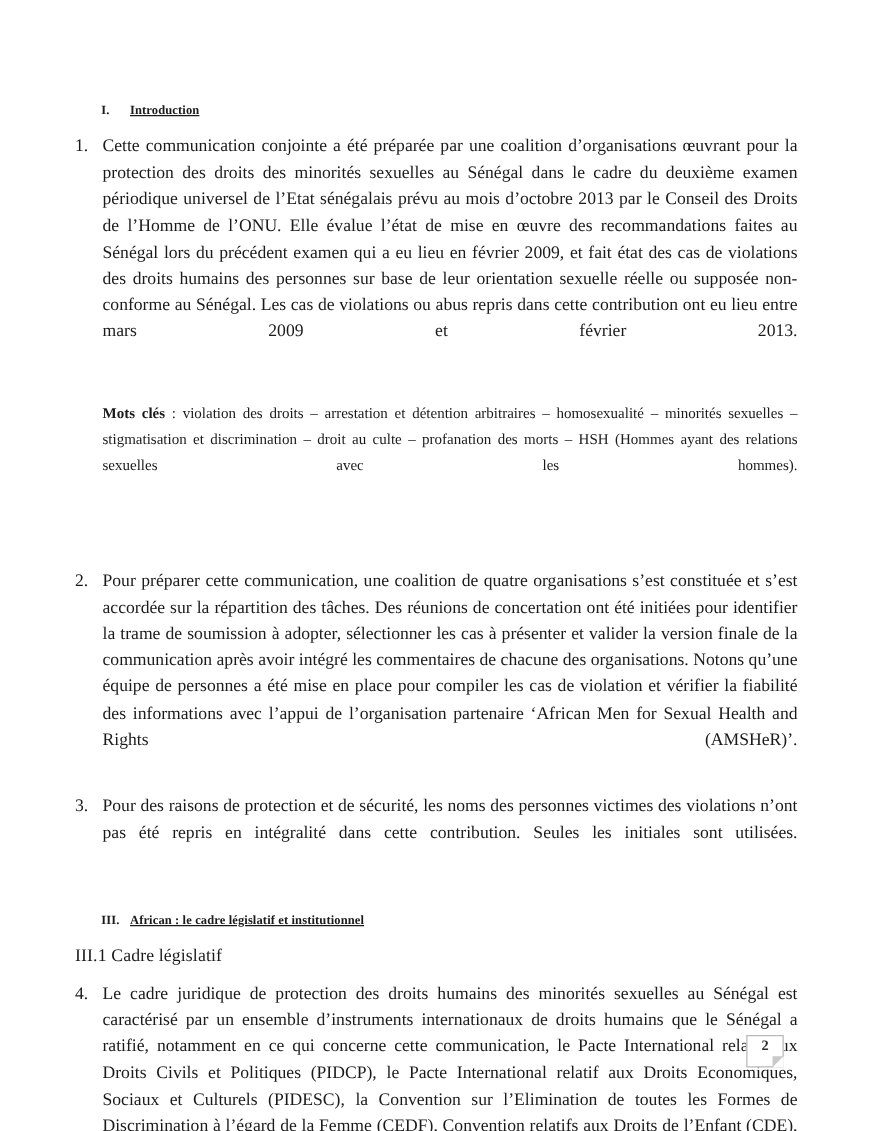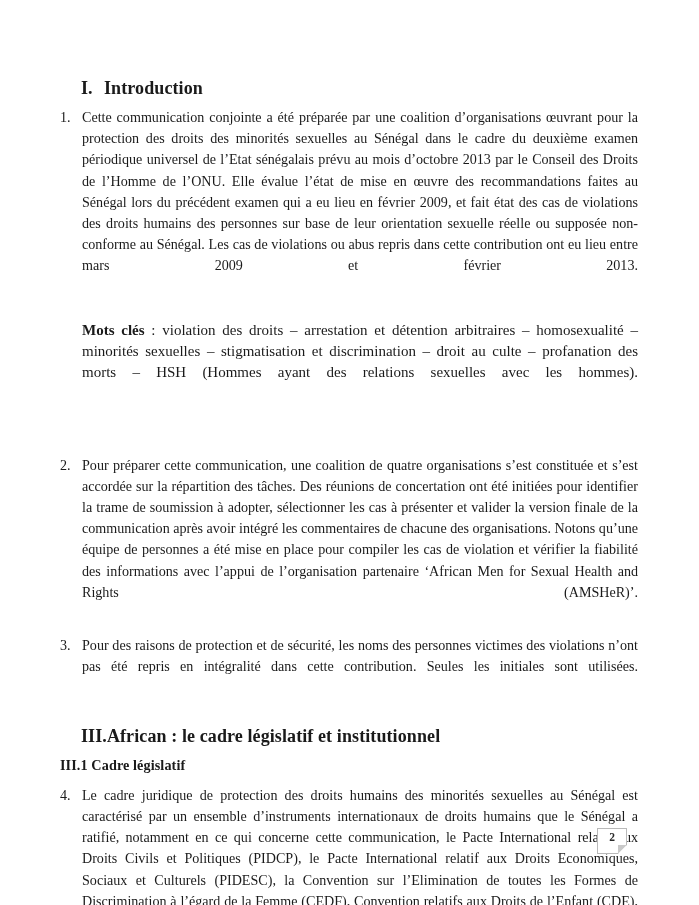--- a/index.html
+++ b/index.html
@@ -27,32 +27,33 @@
   .content {
     position: absolute;
     left: 60px;
     top: 78px;
     width: 578px;
   }
 
   
   .heading-roman {
     font-weight: bold;
-    font-size: 18px;
+    font-size: 10px;
     line-height: 21px;
     margin: 0 0 8px 0;
     padding-left: 21px;
     letter-spacing: 0.1px;
+    text-decoration: underline;
   }
   .heading-roman .num {
     display: inline-block;
     min-width: 23px;
   }
   .heading-sub {
-    font-weight: bold;
+    font-weight: normal;
     font-size: 14.2px;
     line-height: 21px;
     margin: 0 0 9px 0;
     padding-left: 0;
     letter-spacing: 0.1px;
   }
   .gap-before-section { height: 50px; }
   .gap-small { height: 16px; }
   .gap-tiny { height: 11px; }
 
@@ -83,21 +84,21 @@
   .item p::after {
     content: "";
     display: inline-block;
     width: 100%;
   }
 
   
   .keywords {
     padding-left: 22px;
     margin: 0;
-    font-size: 15px;
+    font-size: 12px;
     line-height: 21.2px;
     text-align: justify;
   }
   .keywords b { font-weight: bold; }
   .keywords::after {
     content: "";
     display: inline-block;
     width: 100%;
   }
 

